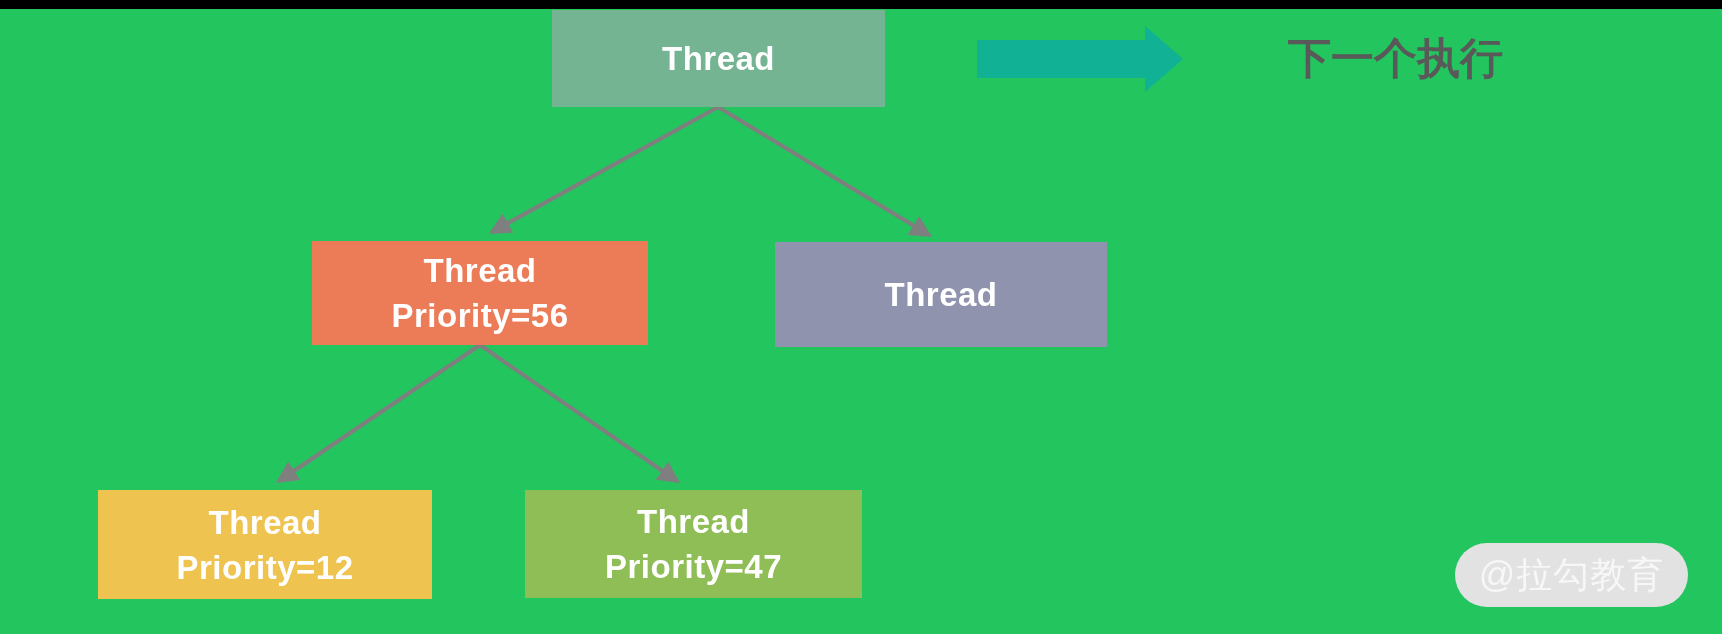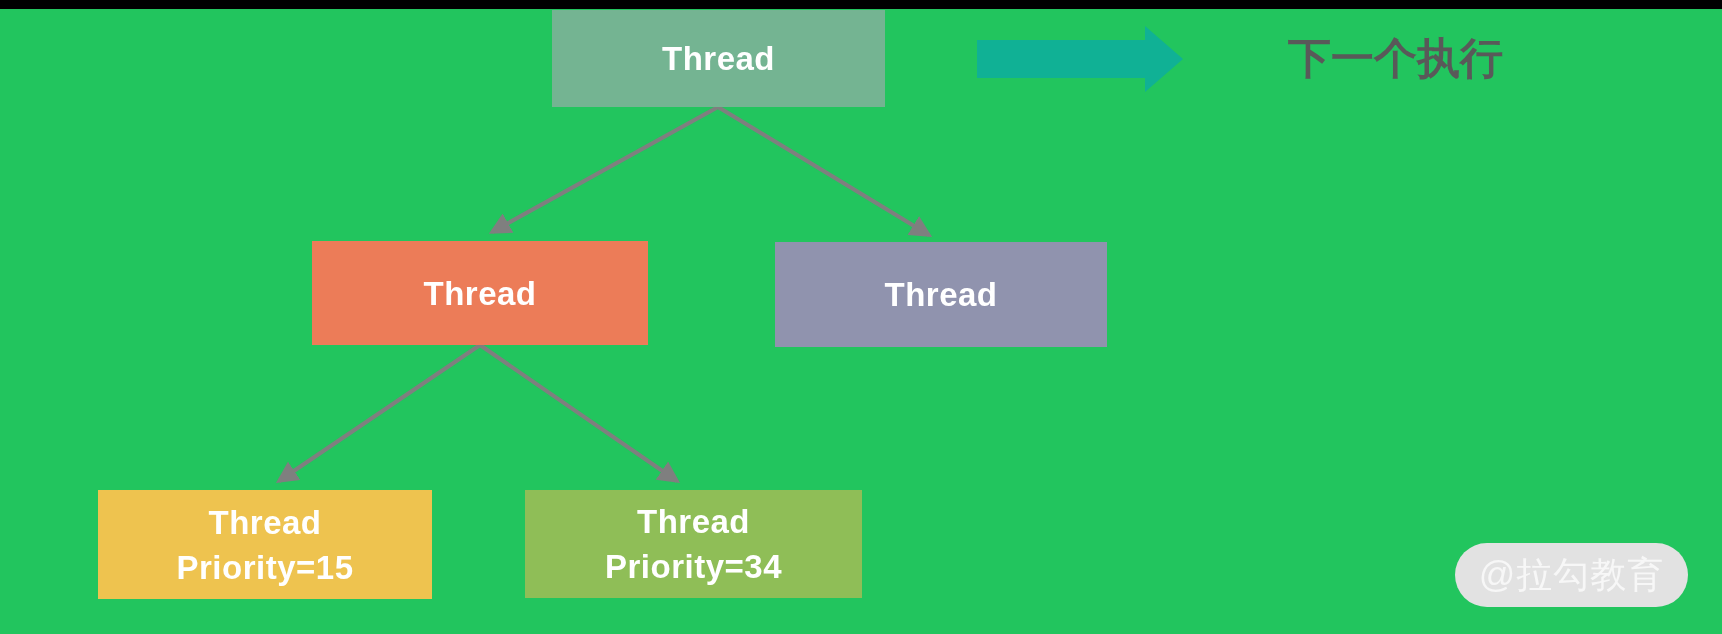--- a/index.html
+++ b/index.html
@@ -90,34 +90,35 @@
     <line x1="480" y1="345" x2="677" y2="481" stroke-width="4" marker-end="url(#arrowhead)" stroke="#7f7f7f"></line>
     <polygon points="977,40 1145,40 1145,26 1183,59 1145,92 1145,78 977,78" fill="#10b195"></polygon>
   </svg>
 
   <div class="node node-root" style="background: rgb(116, 180, 146);">
     <div>Thread</div>
   </div>
 
   <div class="node node-p56" style="background: rgb(236, 124, 88);">
     <div>Thread</div>
+    <div>Priority=56</div>
   </div>
 
   <div class="node node-p33" style="background: rgb(144, 147, 174);">
     <div>Thread</div>
   </div>
 
   <div class="node node-p12" style="background: rgb(238, 195, 79);">
     <div>Thread</div>
-    <div>Priority=15</div>
+    <div>Priority=12</div>
   </div>
 
   <div class="node node-p27" style="background: rgb(143, 190, 87);">
     <div>Thread</div>
-    <div>Priority=34</div>
+    <div>Priority=47</div>
   </div>
 
   <div class="legend-label" style="color: rgb(89, 89, 89);">下一个执行</div>
 
   <div class="watermark" style="background: rgb(226, 226, 226); color: rgb(247, 247, 247);">
     <span>@拉勾教育</span>
   </div>
 
 </div>
 

